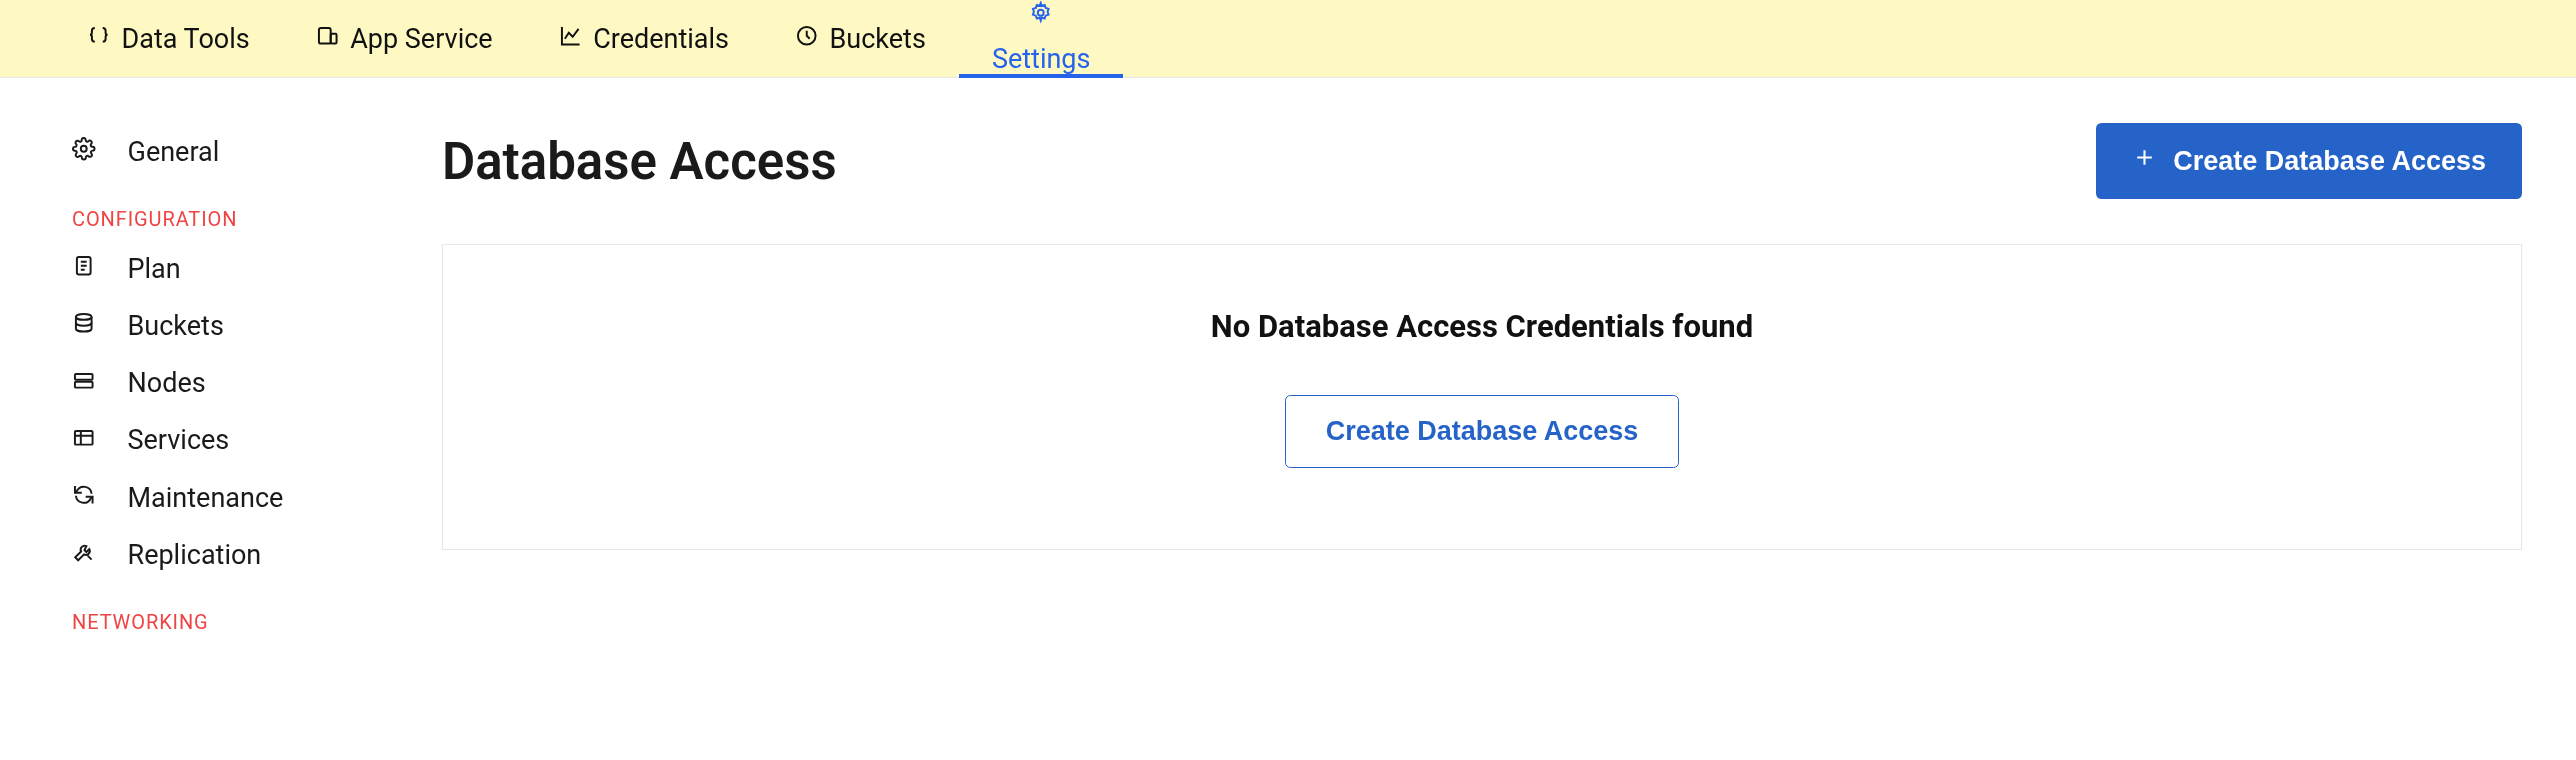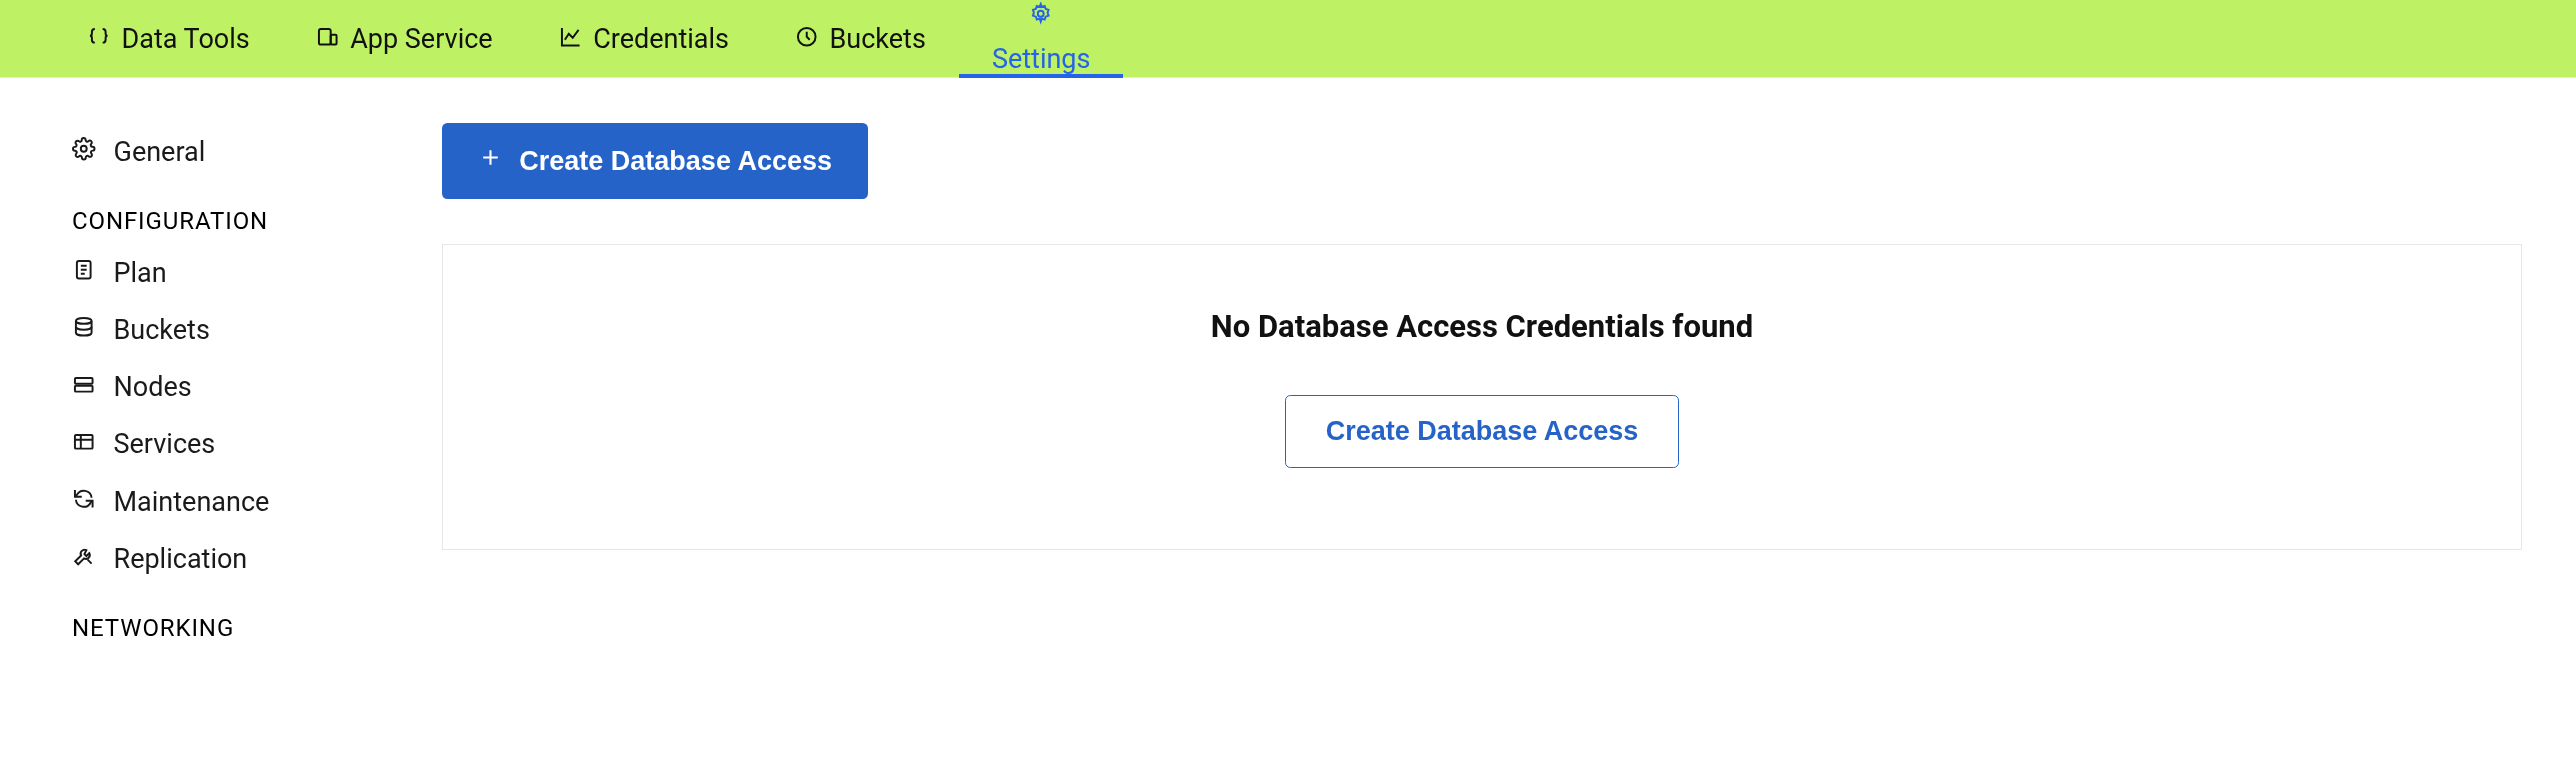--- a/index.html
+++ b/index.html
@@ -9,22 +9,23 @@
     }
     body {
       font-family: -apple-system, BlinkMacSystemFont, "Segoe UI", Roboto, "Helvetica Neue", Arial, sans-serif;
       background: #fff;
       color: #1a1a1a;
     }
     
     
     .topnav {
       display: flex;
+      align-items: center;
       height: 78px;
-      background: #bef264;
+      background: #fef9c3;
       border-bottom: 0.9px solid #e5e7eb;
       padding: 0 54px;
     }
     .tab {
       display: flex;
       align-items: center;
       gap: 11px;
       padding: 0 33px;
       height: 78px;
       cursor: pointer;
@@ -65,37 +66,37 @@
     }
     .content {
       flex: 1;
       padding: 45px 54px 0 27px;
     }
     
     
     .sidebar-item {
       display: flex;
       align-items: center;
-      gap: 18px;
+      gap: 32px;
       padding: 12.6px 0;
       font-size: 27px;
       color: #1a1a1a;
       cursor: pointer;
     }
     .sidebar-item svg {
       width: 23.5px;
       height: 23.5px;
       stroke: currentColor;
       fill: none;
       stroke-width: 2;
       flex-shrink: 0;
     }
     .sidebar-section {
-      font-size: 24px;
-      color: #000000;
+      font-size: 20px;
+      color: #ef4444;
       letter-spacing: 0.9px;
       padding: 27px 0 9px 0;
       text-transform: uppercase;
     }
     
     
     .header-row {
       display: flex;
       justify-content: space-between;
       align-items: center;
@@ -278,20 +279,21 @@
           </svg>
       </span>
       <span>Replication</span>
     </div>
 
     <div class="sidebar-section">NETWORKING</div>
   </aside>
 
   <main class="content">
     <div class="header-row">
+      <h1 class="page-title">Database Access</h1>
       <button class="btn-primary">
         <span>
           <svg viewBox="0 0 24 24">
               <path d="M12 5v14M5 12h14"></path>
             </svg>
         </span>
         <span>Create Database Access</span>
       </button>
     </div>
 

